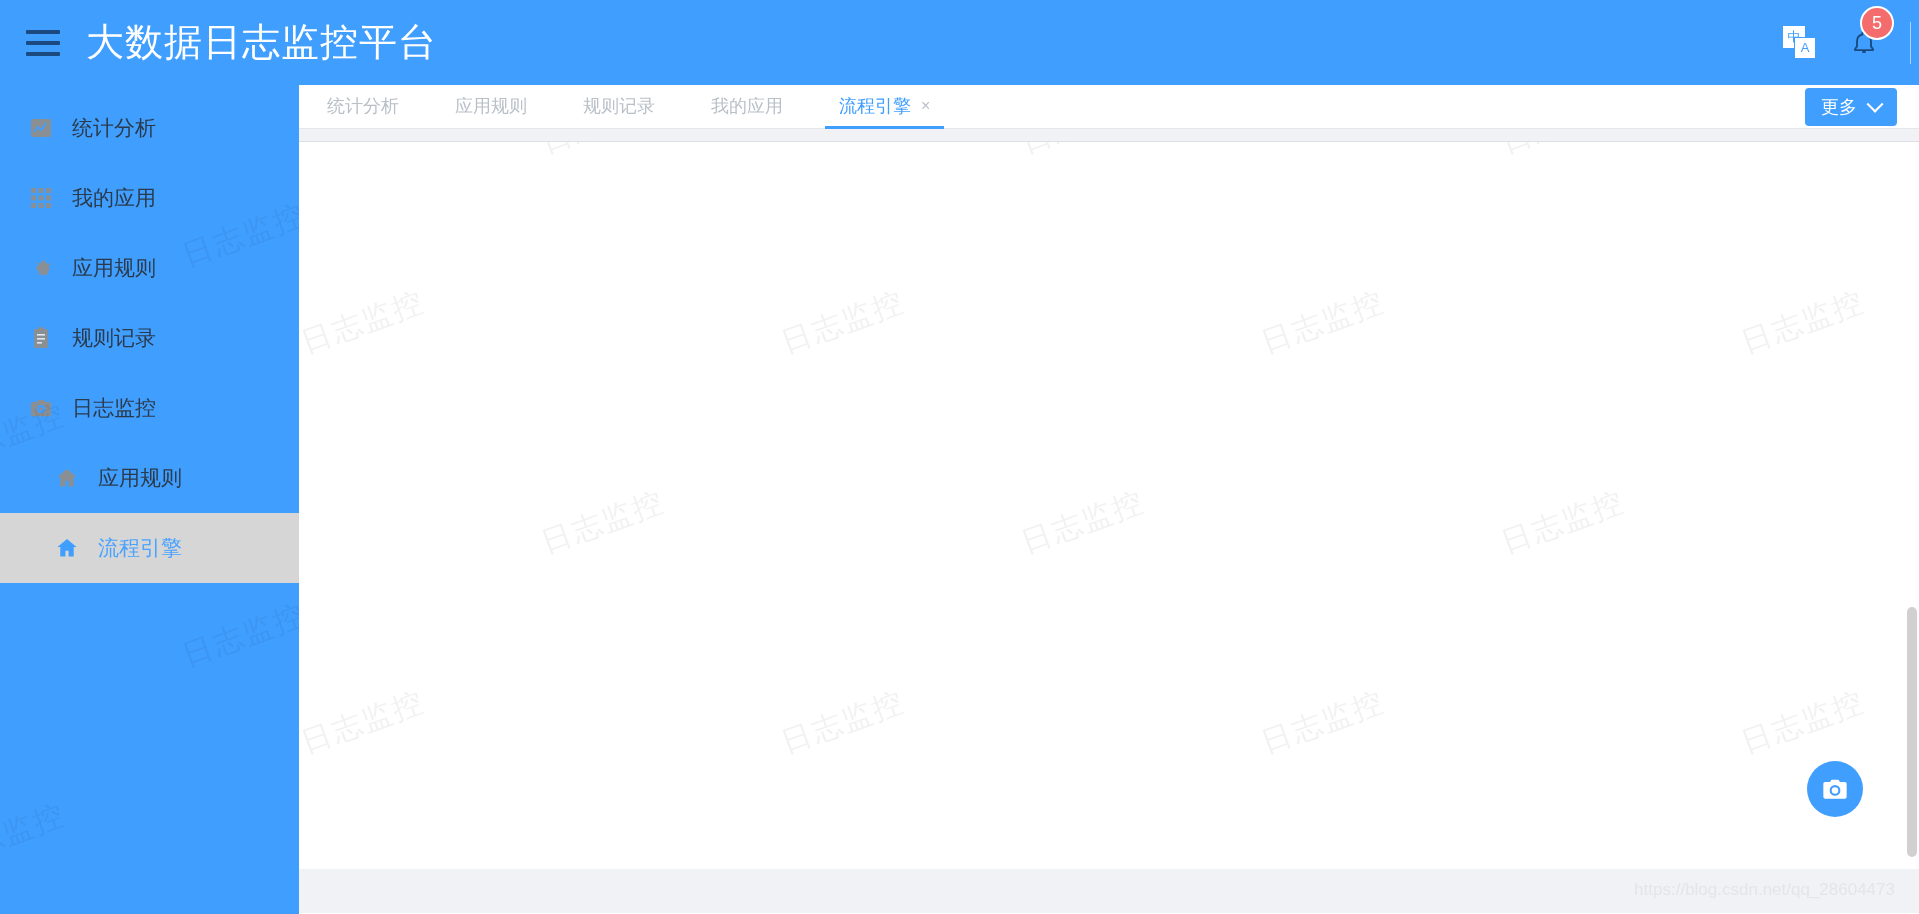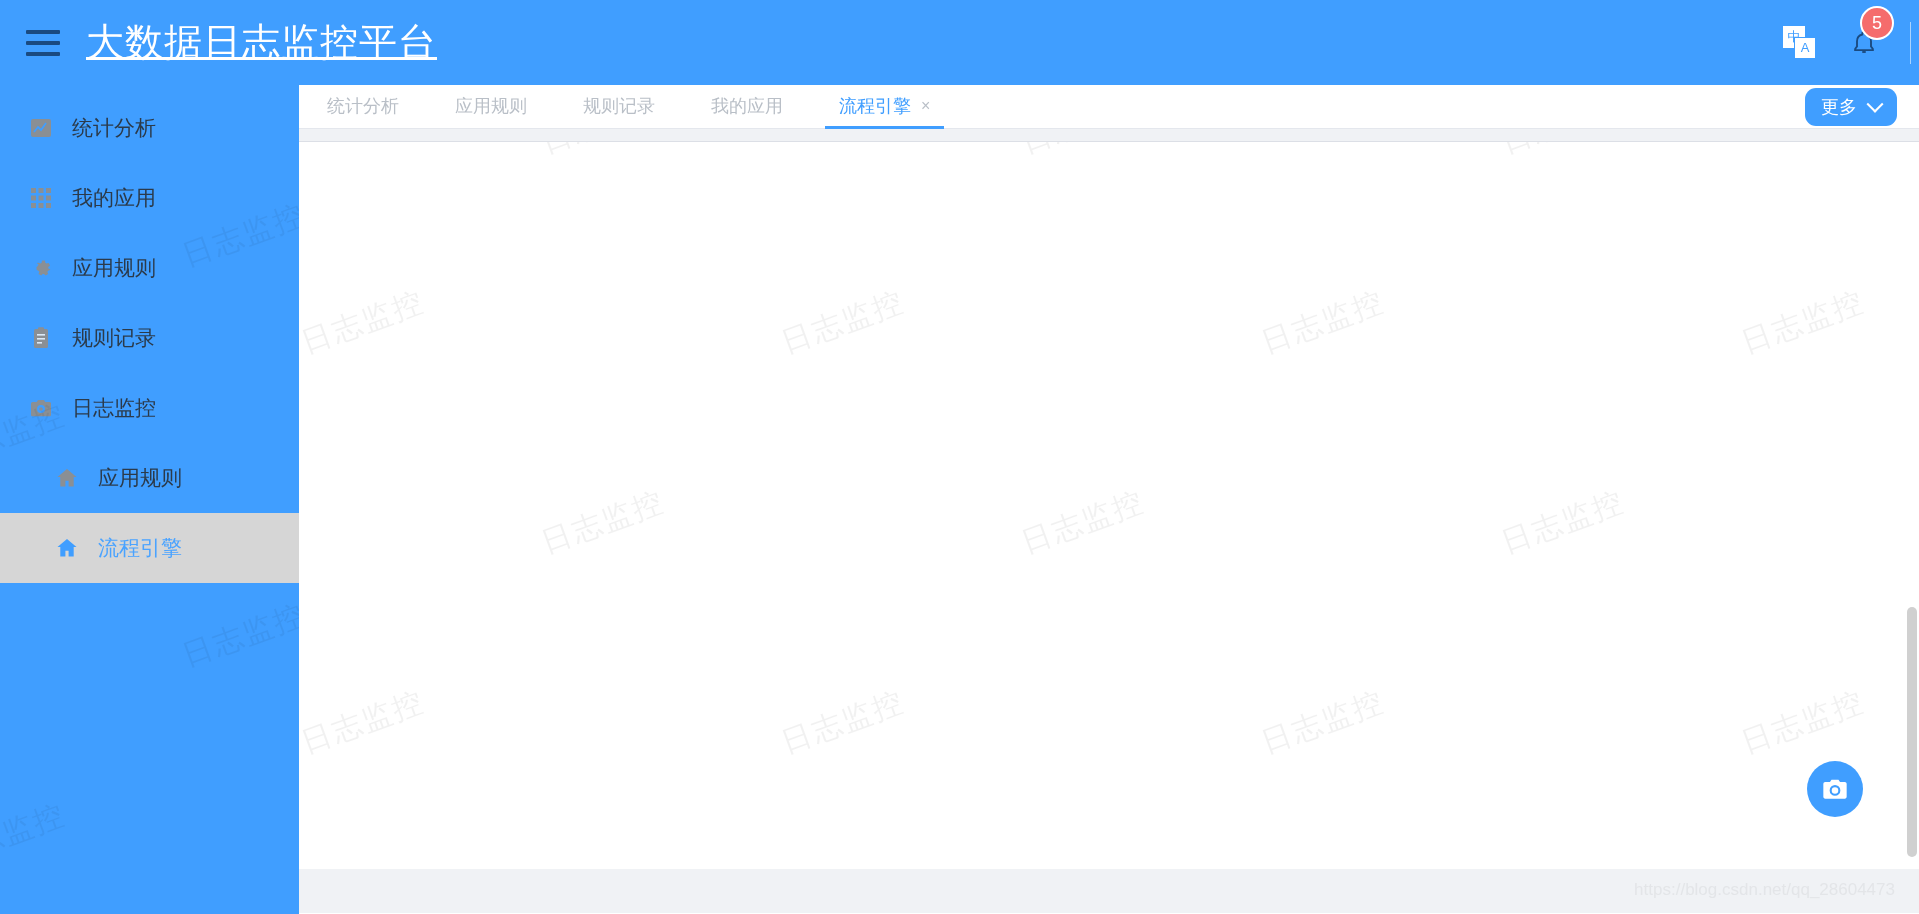--- a/index.html
+++ b/index.html
@@ -33,21 +33,20 @@
     display: block; height: 4px; width: 100%;
     background: #1a4a80; border-radius: 1px;
   }
   .app-title {
     margin-left: 26px;
     color: #ffffff;
     font-size: 38px;
     font-weight: 400;
     letter-spacing: 1px;
     white-space: nowrap;
-    text-decoration: underline;
   }
   .header-right {
     margin-left: auto;
     display: flex; align-items: center;
     height: 85px;
     padding-right: 0px;
   }
   .hdr-icon-wrap {
     position: relative;
     width: 64px; height: 85px;
@@ -163,21 +162,21 @@
     color: #b9bfc7;
     cursor: pointer;
     line-height: 1;
   }
   .more-btn {
     position: absolute;
     right: 22px; top: 3px;
     height: 38px;
     background: #409eff;
     color: #ffffff;
-    border-radius: 11px;
+    border-radius: 4px;
     display: flex; align-items: center;
     padding: 0 16px;
     font-size: 18px;
     cursor: pointer;
     white-space: nowrap;
   }
   .more-btn .chev {
     margin-left: 12px;
     display: inline-block;
     width: 12px; height: 12px;

